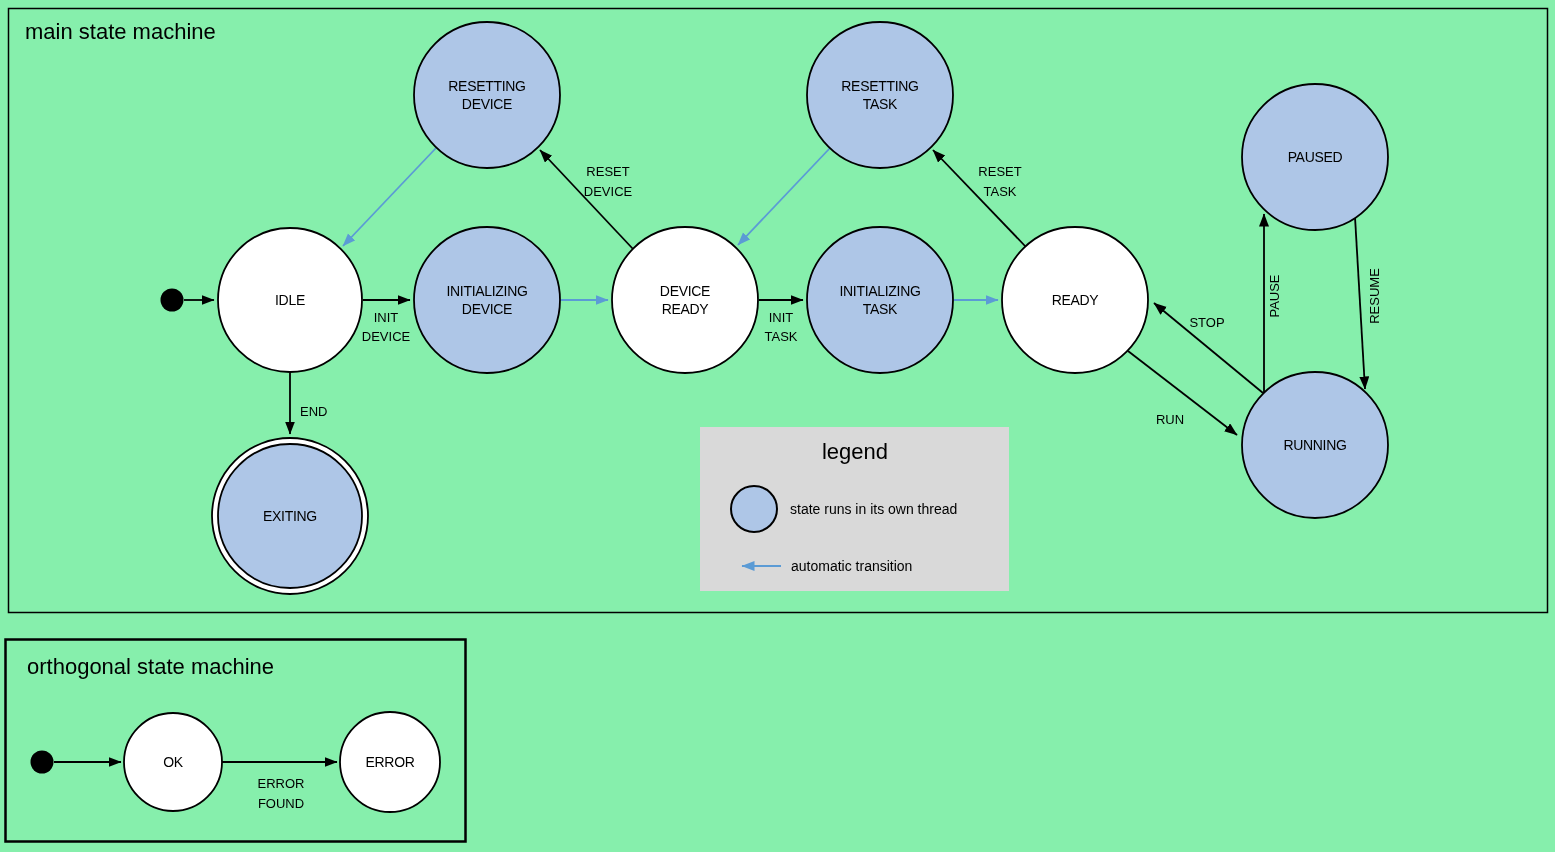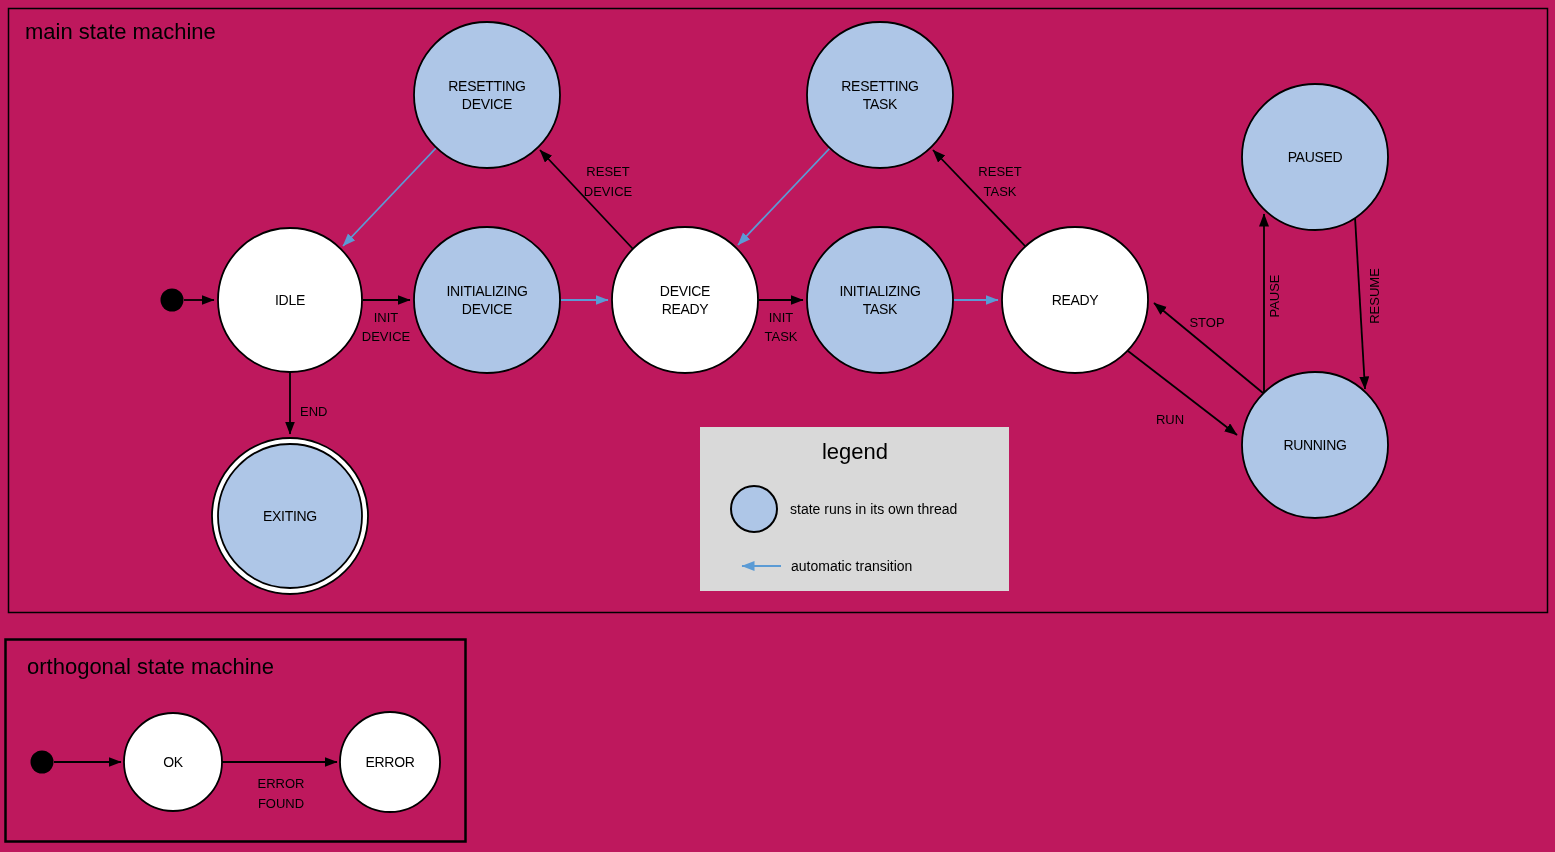--- a/index.html
+++ b/index.html
@@ -1,16 +1,16 @@
 <!DOCTYPE html>
 <html><head>
 <meta charset="utf-8">
 <style>
   html,body{margin:0;padding:0;background:#ffffff;}
-  .canvas{position:relative;width:1555px;height:852px;background:#be185d;overflow:hidden;}
+  .canvas{position:relative;width:1555px;height:852px;background:#86efac;overflow:hidden;}
   svg text{font-family:"Liberation Sans", sans-serif;fill:#000000;}
   .panel-title{font-size:22px;}
   .state-label{font-size:14px;letter-spacing:-0.3px;text-anchor:middle;}
   .trans-label{font-size:13px;text-anchor:middle;}
   .trans-label-start{font-size:13px;text-anchor:start;}
   .legend-title{font-size:22px;text-anchor:middle;}
   .legend-item{font-size:14px;text-anchor:start;}
   .black-line{stroke:#000000;stroke-width:1.8;}
   .state-circle{stroke:#000000;stroke-width:1.8;}
   .panel-rect{fill:none;stroke:#000000;}

